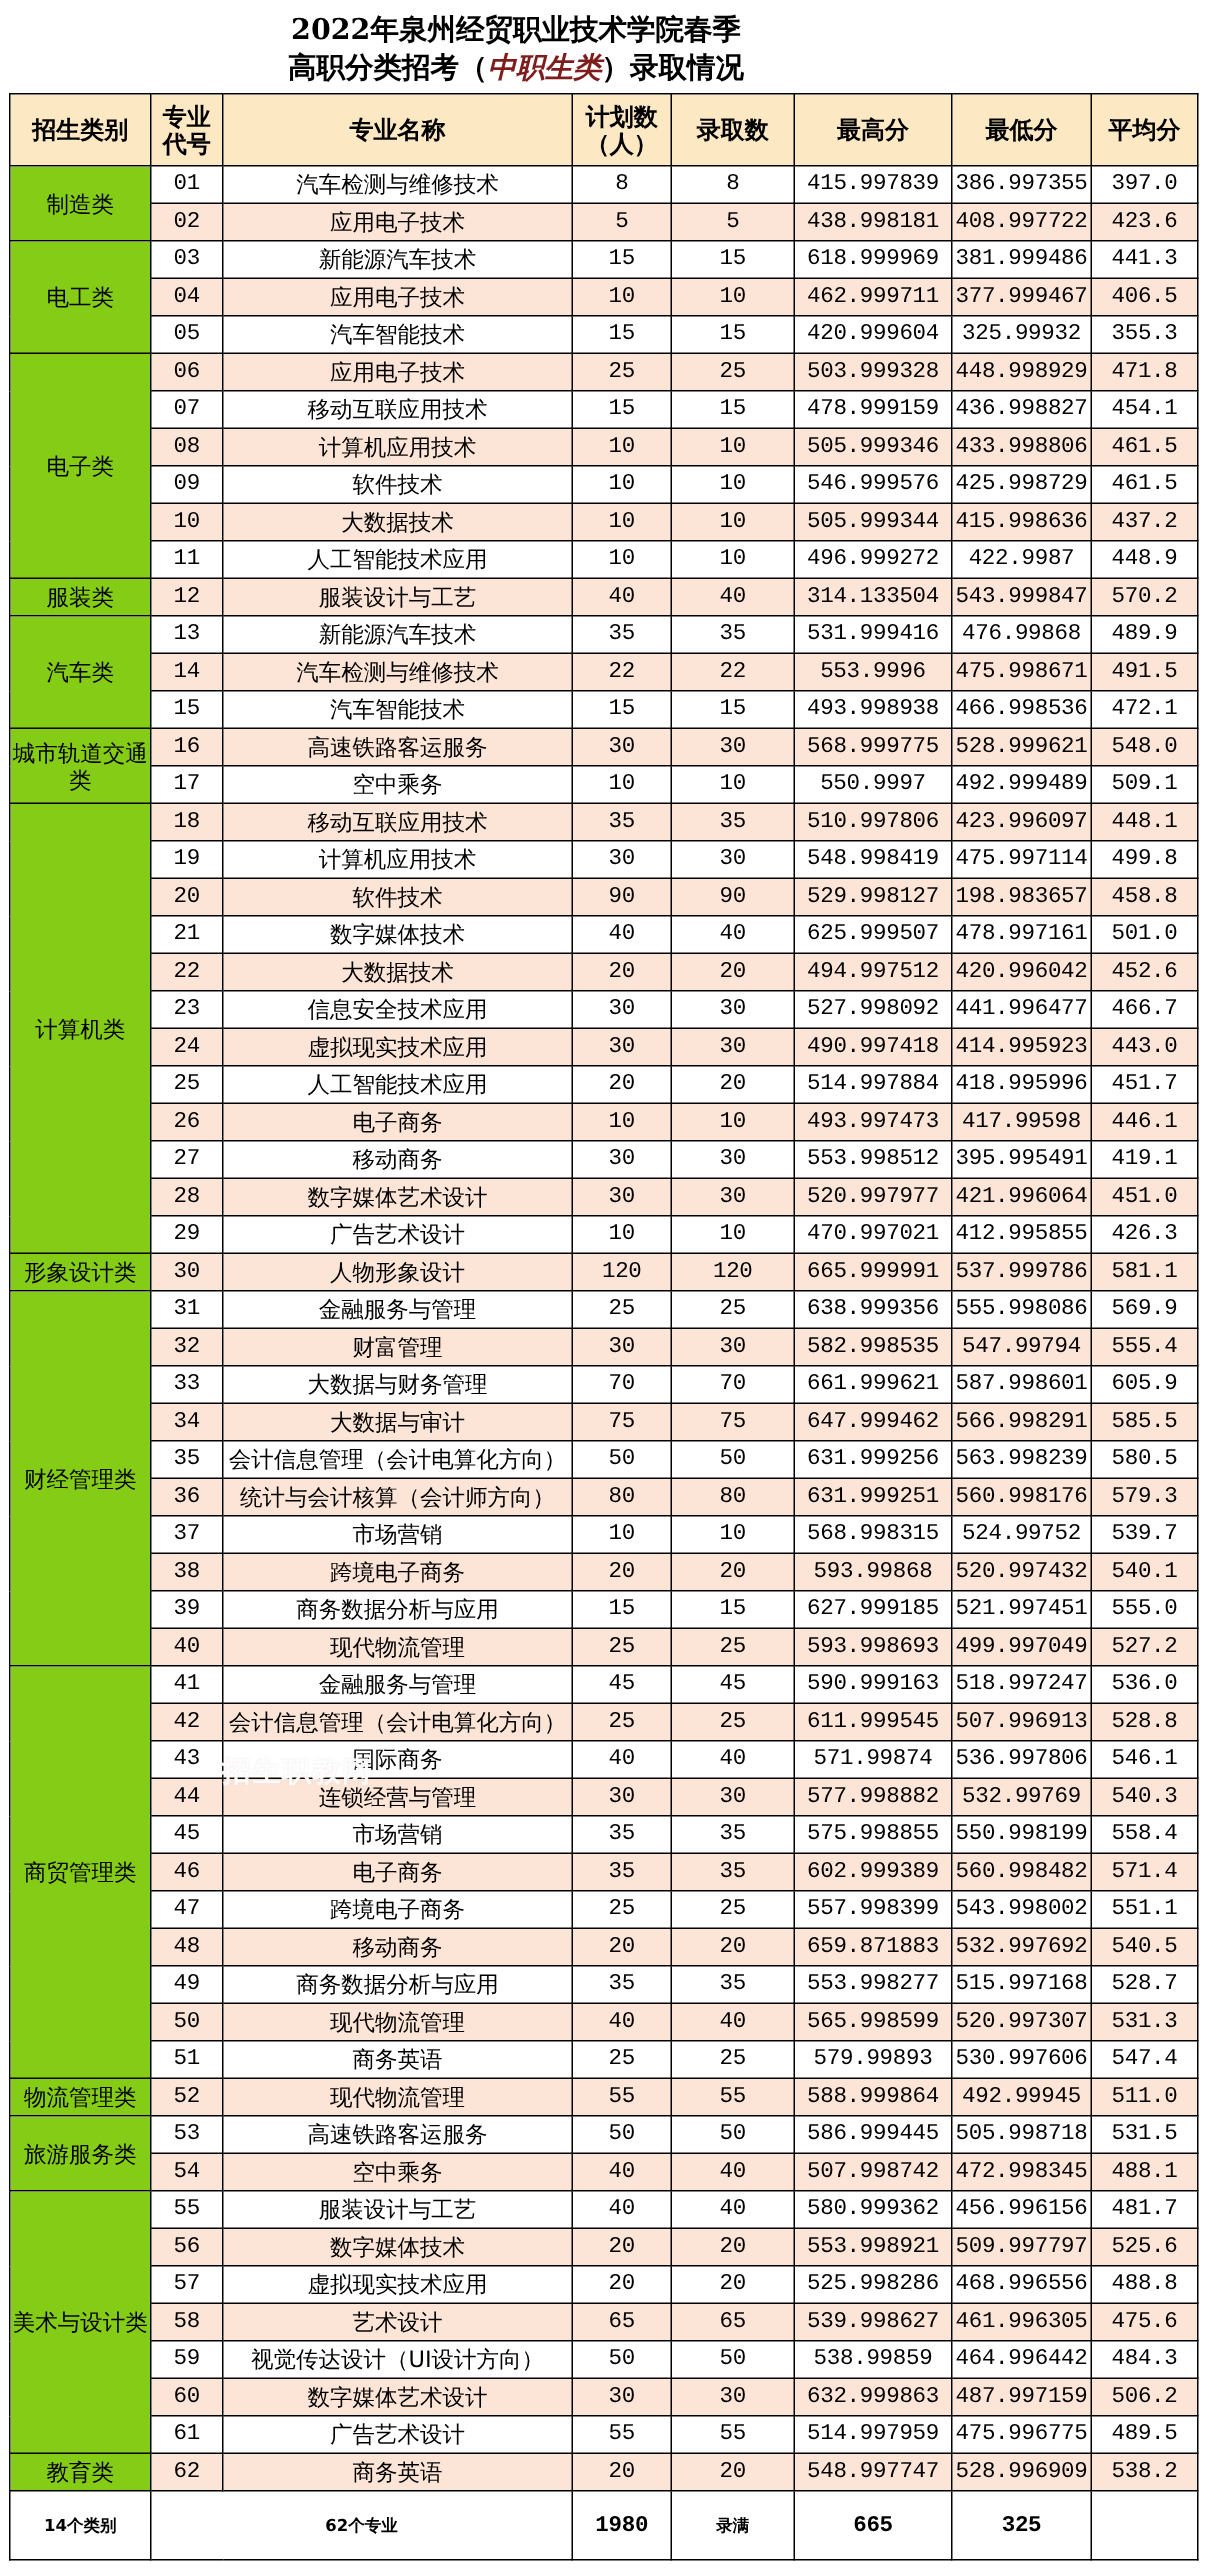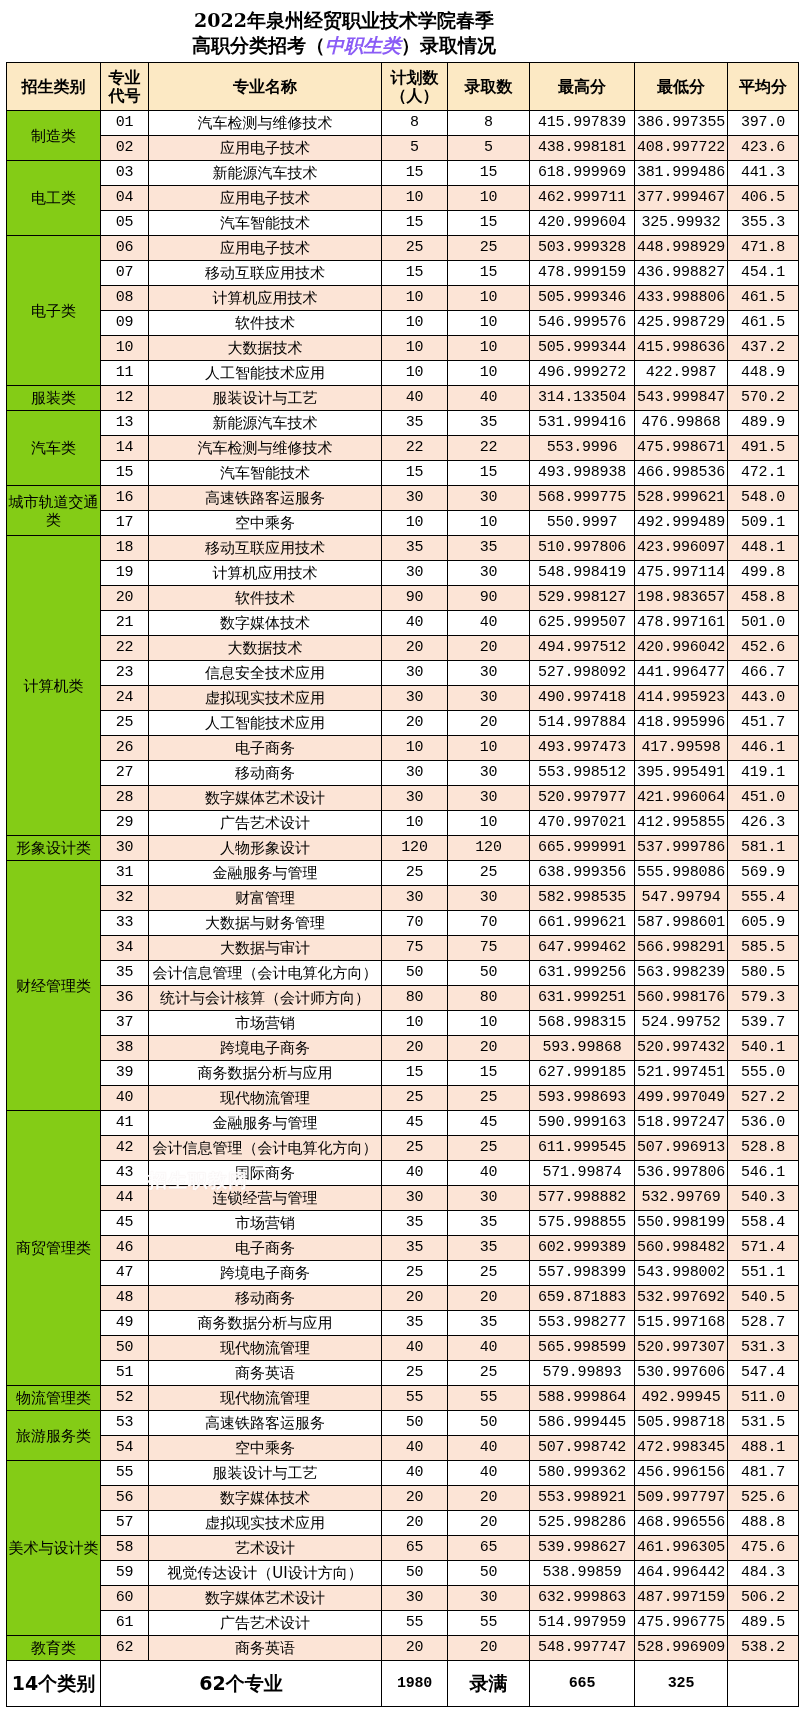--- a/index.html
+++ b/index.html
@@ -5,41 +5,41 @@
     html, body { margin: 0; padding: 0; background: #ffffff; }
     body {
       width: 806px; height: 1717px; position: relative; overflow: hidden;
       font-family: "DejaVu Sans", sans-serif; color: #000;
     }
     .title {
       position: absolute; left: 0; top: 8px; width: 688px;
       text-align: center; font-weight: bold; font-size: 19px; line-height: 25px;
       font-family: "DejaVu Serif", serif;
     }
-    .title .hl { color: #8b5cf6; font-style: italic; }
+    .title .hl { color: #7f1d1d; font-style: italic; }
     table.adm {
       position: absolute; left: 6px; top: 62px; width: 792px;
       border-collapse: collapse; table-layout: fixed;
       border: 1.5px solid #000;
     }
     table.adm td, table.adm th {
       border: 1px solid #000; padding: 0; overflow: hidden;
       text-align: center; vertical-align: middle;
     }
     table.adm th {
       background: #fce9c4; font-weight: bold; font-size: 16px; line-height: 18px;
       height: 47px; white-space: pre-line;
     }
     table.adm tbody td { height: 24px; font-size: 15px; line-height: 18px; }
     td.cat { background: #84cc16; font-size: 15.5px; line-height: 22px; padding: 0 2px; }
     td.num { font-family: "Liberation Mono", monospace; font-size: 14px; letter-spacing: -0.2px; }
     td.name { text-align: left; padding-left: 3px; font-size: 15.5px; white-space: nowrap; }
     tr.alt td.c { background: #fce4d6; }
     tfoot td {
-      height: 45px; font-weight: bold; font-size: 19px; background: #fff;
+      height: 45px; font-weight: bold; font-size: 11px; background: #fff;
     }
     tfoot td.num { font-family: "Liberation Mono", monospace; font-size: 15px; }
     .watermark {
       position: absolute; left: 148px; top: 1168px;
       font-size: 19px; font-weight: bold; letter-spacing: 1px;
       color: rgba(255,255,255,0.92);
       text-shadow: 0 0 1px rgba(220,200,200,0.6);
       pointer-events: none;
     }
   </style>

